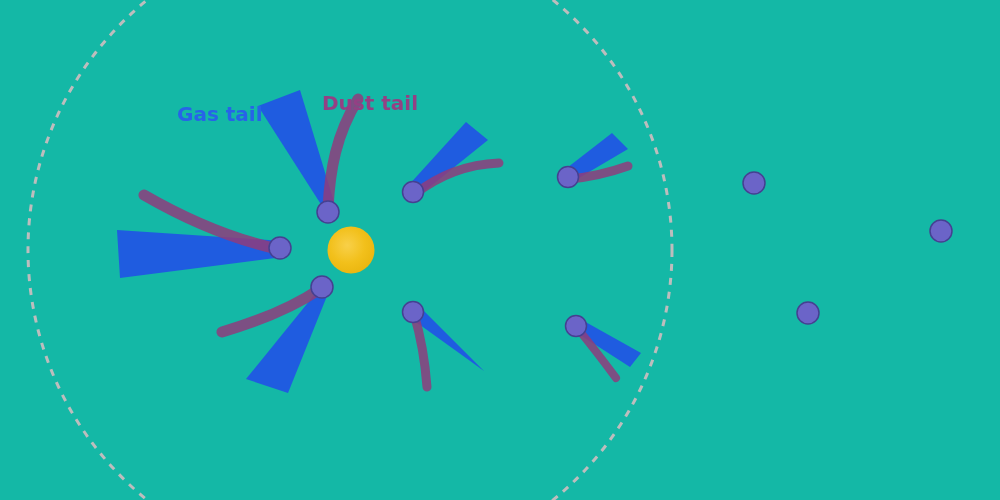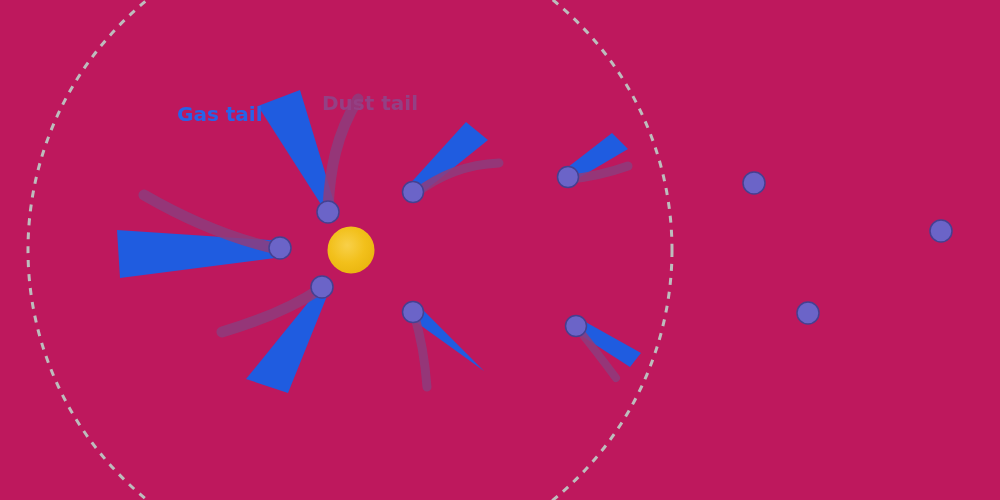--- a/index.html
+++ b/index.html
@@ -8,21 +8,21 @@
     background: #000000;
     width: 1000px;
     height: 500px;
     overflow: hidden;
     font-family: "DejaVu Sans", sans-serif;
   }
   .canvas {
     position: relative;
     width: 1000px;
     height: 500px;
-    background: #be185d;
+    background: #14b8a6;
   }
   svg { display: block; }
   text.tail-label {
     font-family: "DejaVu Sans", "Liberation Sans", sans-serif;
     font-weight: bold;
     font-size: 20px;
   }
 </style>
 </head>
 <body>

